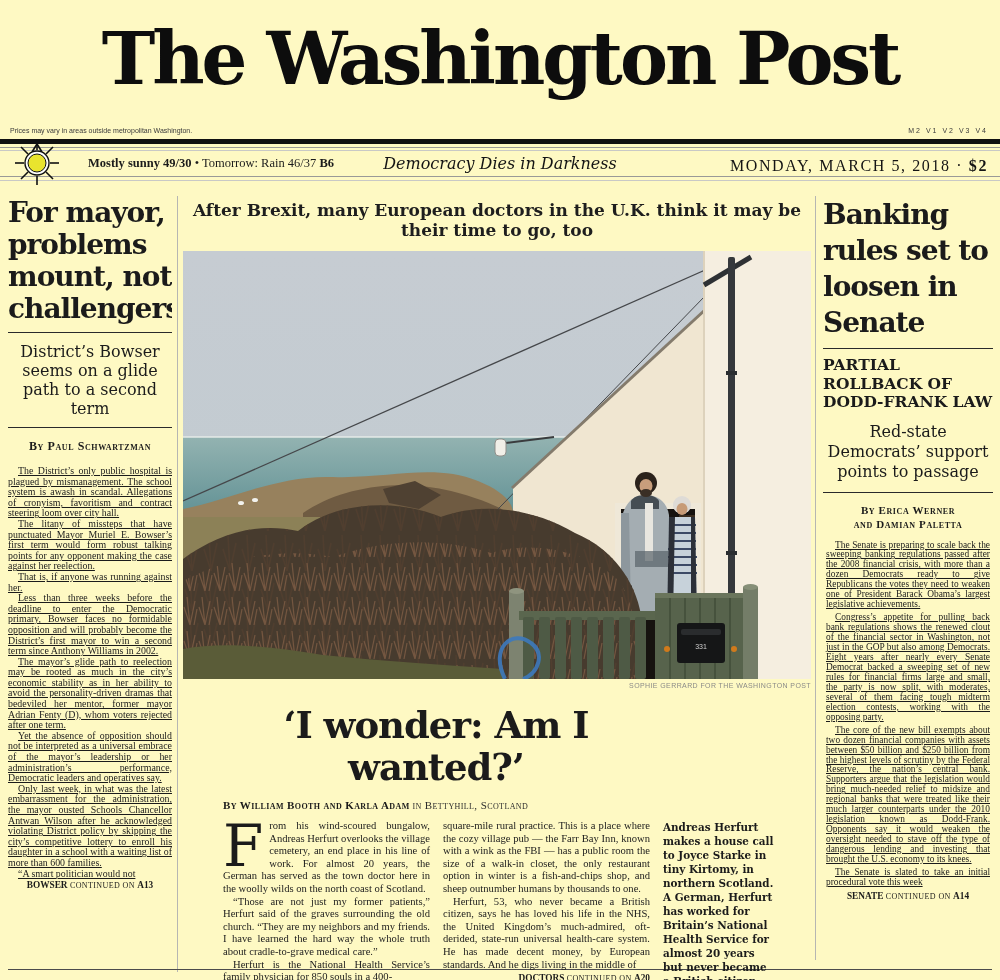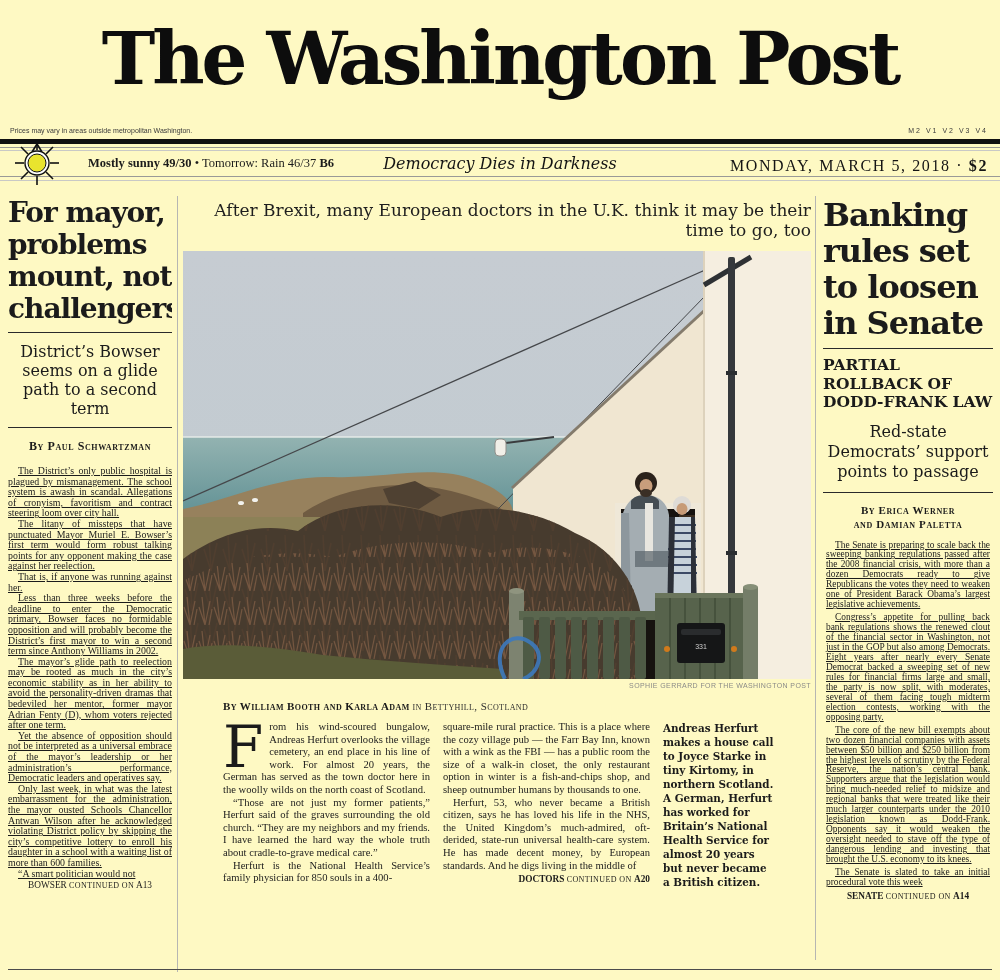--- a/index.html
+++ b/index.html
@@ -39,43 +39,43 @@
   .col-left{position:absolute;left:8px;top:197px;width:164px;height:772px;overflow:hidden;}
   .left-head{margin:0;font-family:"DejaVu Serif",serif;font-weight:700;
     font-size:28px;line-height:32px;letter-spacing:-1px;}
   .subhead{font-family:"DejaVu Serif",serif;font-size:16px;line-height:19px;
     text-align:center;margin:9px 2px;}
   .byline{font-variant:small-caps;font-weight:700;font-size:12px;letter-spacing:.6px;
     text-align:center;margin:11px 0 12px;}
   .body{font-size:9.9px;line-height:10.6px;text-align:justify;}
   .body p{margin:0;text-indent:10px;text-decoration:underline;}
   .cont{text-align:center;font-size:9.3px;margin-top:1px;white-space:nowrap;}
-  .cont .kw{font-weight:400;}
+  .cont .kw{font-weight:700;}
   .cont .lbl{font-size:8px;text-transform:uppercase;letter-spacing:.4px;}
 
   
   .col-right{position:absolute;left:823px;top:197px;width:170px;height:766px;overflow:hidden;}
   .right-head{margin:0;font-family:"DejaVu Serif",serif;font-weight:700;
-    font-size:32px;line-height:36px;letter-spacing:-1px;}
+    font-size:28px;line-height:36px;letter-spacing:-1px;}
   .r-kicker{font-family:"DejaVu Serif",serif;font-weight:700;font-size:15.5px;
     line-height:18.5px;margin:4px 0;}
   .r-subhead{font-family:"DejaVu Serif",serif;font-size:16px;line-height:20px;
     text-align:center;margin:10px 0;}
   .r-byline{font-variant:small-caps;font-weight:700;font-size:11px;letter-spacing:.6px;
     text-align:center;line-height:14px;margin:10px 0 10px;}
   .r-body{font-size:9.4px;line-height:9.95px;text-align:justify;}
   .r-body p{margin:3px;text-indent:9px;text-decoration:underline;}
   .r-cont{text-align:center;font-size:9.3px;margin-top:1px;white-space:nowrap;}
   .r-cont .kw{font-weight:700;}
   .r-cont .lbl{font-size:8px;text-transform:uppercase;letter-spacing:.4px;}
 
   
   .center{position:absolute;left:183px;top:198px;width:628px;}
-  .kicker{text-align:right;font-family:"DejaVu Serif",serif;font-size:17px;
-    line-height:20px;margin:2px 0 11px;color:#1e1e1e;}
+  .kicker{text-align:center;font-family:"DejaVu Serif",serif;font-size:17px;
+    line-height:20px;margin:2px 0 11px;color:#1e1e1e;font-weight:bold;}
   .photo{display:block;width:628px;height:428px;}
   .credit{text-align:right;font-family:"Liberation Sans",sans-serif;font-size:7px;
     letter-spacing:.4px;color:#8b8b88;margin-top:3px;}
   .c-head{margin:15px 0 0 40px;width:426px;text-align:center;
     font-family:"DejaVu Serif",serif;font-weight:700;font-size:37px;line-height:42px;
     letter-spacing:-1px;}
   .c-byline{margin:11px 0 9px 40px;font-size:11px;}
   .c-byline .names{font-variant:small-caps;font-weight:700;letter-spacing:.4px;}
   .c-byline .loc{font-variant:small-caps;letter-spacing:.4px;color:#2c2c2c;}
   .c-cols{display:flex;margin-left:40px;gap:13px;}
@@ -284,20 +284,21 @@
       <rect x="498" y="378" width="40" height="6" rx="2" fill="#2a2c2e"></rect>
       <text x="518" y="398" font-size="7" fill="#cfcfcf" text-anchor="middle" font-family="Liberation Sans, sans-serif">331</text>
       <circle cx="484" cy="398" r="3" fill="#d07a1c"></circle>
         <circle cx="551" cy="398" r="3" fill="#d07a1c"></circle>
 
       <path d="M322,428 C306,396 330,378 348,392 C362,402 356,422 340,428" fill="none" stroke="#3d79bd" stroke-width="4" opacity="0.9"></path>
     </svg>
 
     <div class="credit">SOPHIE GERRARD FOR THE WASHINGTON POST</div>
 
+    <h1 class="c-head">‘I wonder: Am I wanted?’</h1>
     <div class="c-byline">
       <span class="names">By William Booth and Karla Adam</span>
       <span class="loc">in Bettyhill, Scotland</span>
     </div>
 
     <div class="c-cols">
       <div class="c-col">
         <p class="noindent"><span class="dropcap">F</span><span>rom his wind-scoured bungalow, Andreas Herfurt overlooks the village cemetery, an end place in his line of work. For almost 20 years, the German has served as the town doctor here in the woolly wilds on the north coast of Scotland.</span></p>
         <p>“Those are not just my former patients,” Herfurt said of the graves surrounding the old church. “They are my neighbors and my friends. I have learned the hard way the whole truth about cradle-to-grave medical care.”</p>
         <p>Herfurt is the National Health Service’s family physician for 850 souls in a 400-</p>

